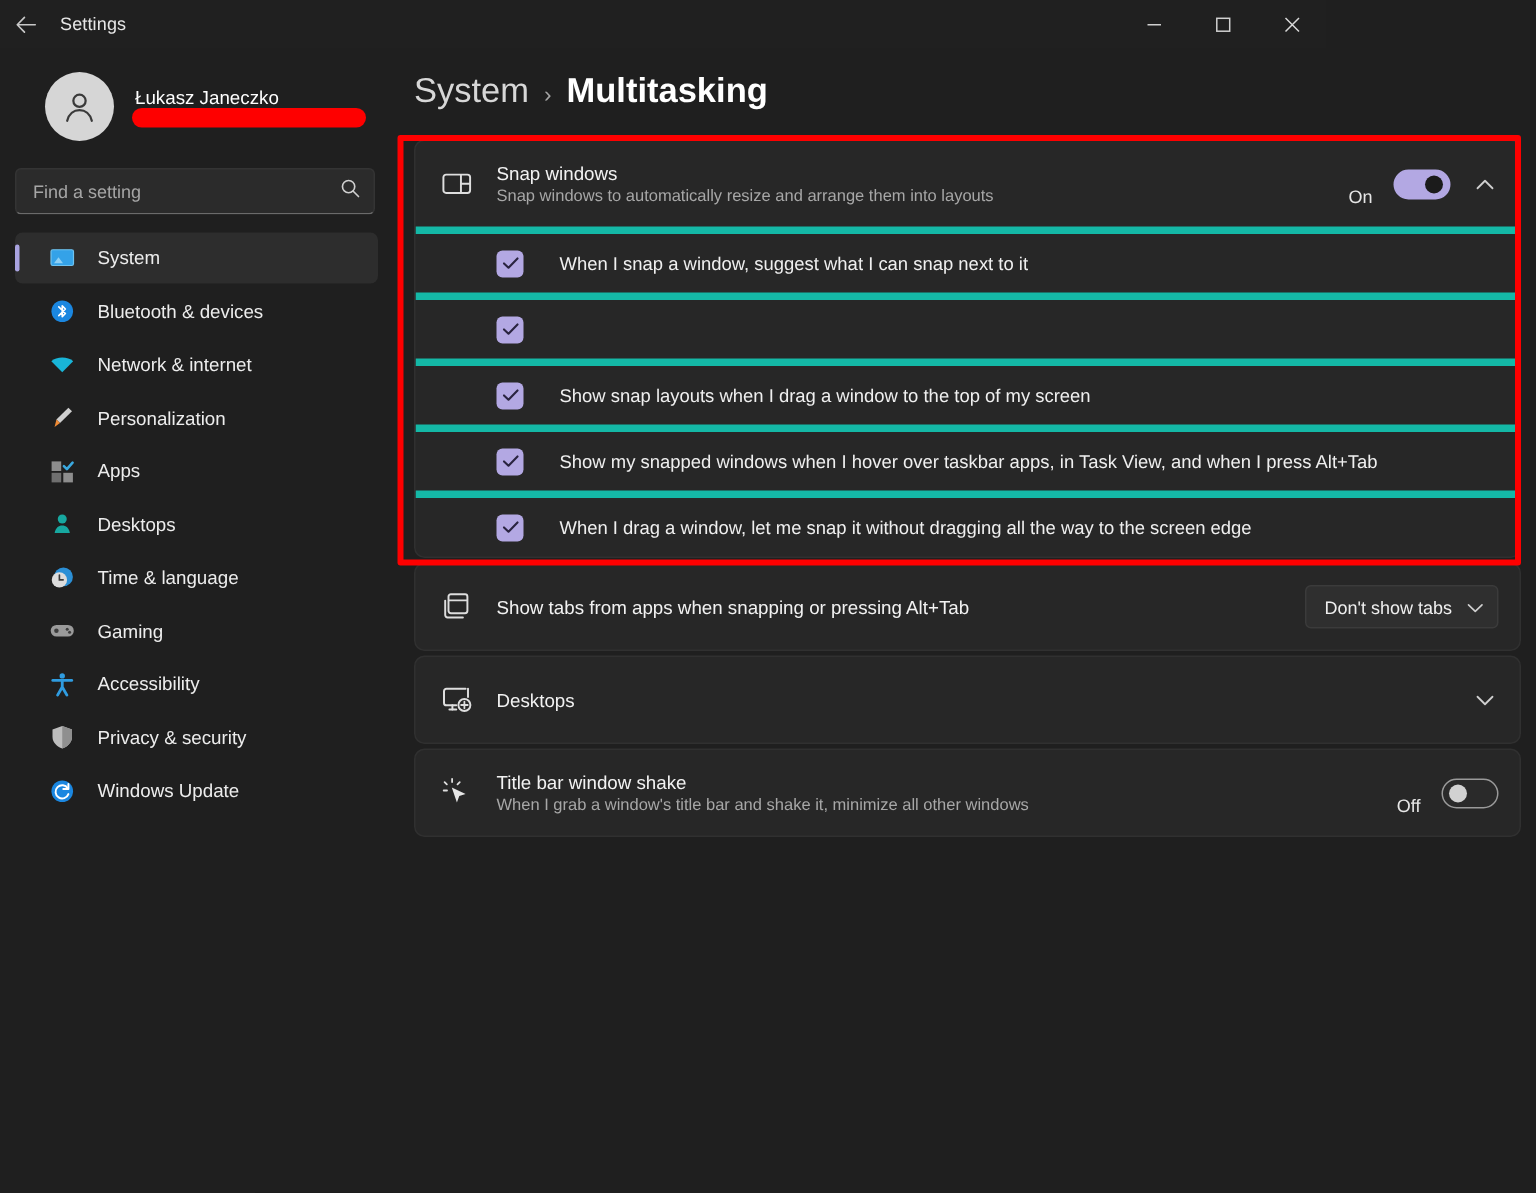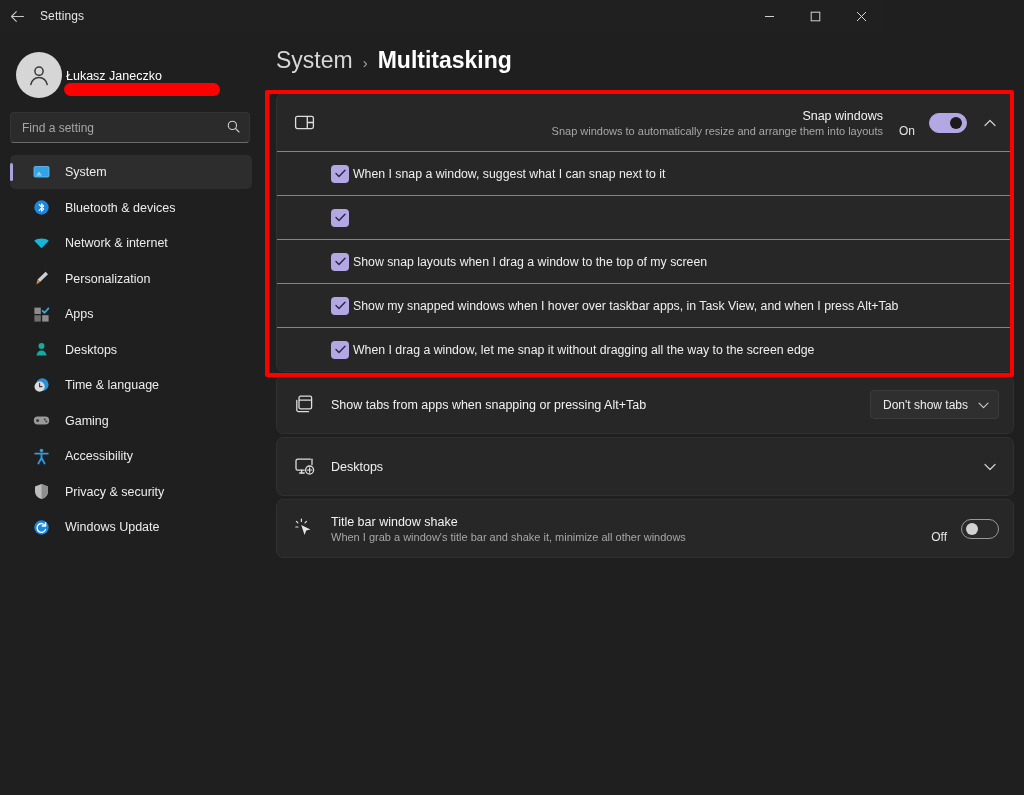--- a/index.html
+++ b/index.html
@@ -26,22 +26,22 @@
     width: 46px; height: 32px; display: flex; align-items: center; justify-content: center;
     color: #d0d0d0; font-size: 11px;
   }
   .tb-btn svg { display: block; }
 
   
   .sidebar {
     position: absolute; top: 32px; left: 0; width: 262px; height: 763px; background: #1f1f1f;
   }
   .account {
-    display: flex; align-items: flex-end; gap: 4px;
-    padding: 12px 0 0 16px; height: 66px;
+    display: flex; align-items: center; gap: 14px;
+    padding: 12px 0 0 30px; height: 66px;
   }
   .avatar {
     width: 46px; height: 46px; border-radius: 50%; background: #d6d6d6;
     display: flex; align-items: center; justify-content: center; flex: 0 0 auto;
   }
   .acct-text { display: flex; flex-direction: column; gap: 3px; padding-top: 2px; }
   .acct-name { font-size: 12.5px; color: #ffffff; }
   .acct-mail-wrap { position: relative; height: 12px; width: 152px; }
   .acct-mail {
     font-size: 11px; color: #a0a0a0; position: absolute; left: 0; top: 0; white-space: nowrap;
@@ -83,21 +83,21 @@
     display: flex; align-items: baseline; gap: 10px;
     padding: 15px 0 0 14px; font-size: 23px;
   }
   .bc-sys { color: #d7d7d7; font-weight: 400; }
   .bc-sep { color: #a5a5a5; font-size: 15px; }
   .bc-cur { color: #ffffff; font-weight: 600; }
 
   .cards { padding: 19px 10px 0 14px; display: flex; flex-direction: column; gap: 3px; }
 
   .card { background: #272727; border: 1px solid #303030; border-radius: 7px; overflow: hidden; }
-  .card.snap { border-radius: 7px; text-align: right; }
+  .card.snap { border-radius: 7px; }
 
   .row-head {
     display: flex; align-items: center; height: 57px; padding: 0 14px 0 16px; gap: 16px;
   }
   .row-icon { width: 22px; height: 22px; flex: 0 0 auto; display: flex; align-items: center; justify-content: center; color: #e0e0e0; }
   .row-texts { flex: 1; display: flex; flex-direction: column; gap: 2px; min-width: 0; }
   .row-title { font-size: 12.5px; color: #f2f2f2; }
   .row-sub { font-size: 11px; color: #a7a7a7; }
   .row-right { display: flex; align-items: center; gap: 14px; flex: 0 0 auto; }
 
@@ -106,22 +106,22 @@
     width: 38px; height: 20px; border-radius: 11px; position: relative; flex: 0 0 auto;
   }
   .toggle.on { background: #b3a8e3; border: 1px solid #b3a8e3; }
   .toggle.on .knob { width: 12px; height: 12px; border-radius: 50%; background: #1b1b1b; position: absolute; top: 3px; right: 4px; }
   .toggle.off { background: #2a2a2a; border: 1px solid #9a9a9a; }
   .toggle.off .knob { width: 12px; height: 12px; border-radius: 50%; background: #d2d2d2; position: absolute; top: 3px; left: 4px; }
 
   .chev { color: #cfcfcf; display: flex; align-items: center; justify-content: center; width: 18px; }
 
   .checkrow {
-    display: flex; align-items: center; gap: 4px; height: 44px;
-    padding-left: 54px; border-top: 1px solid #14b8a6;
+    display: flex; align-items: center; gap: 24px; height: 44px;
+    padding-left: 54px; border-top: 5px solid #14b8a6;
   }
   .checkbox {
     width: 18px; height: 18px; border-radius: 4px; background: #b3a8e3;
     display: flex; align-items: center; justify-content: center; flex: 0 0 auto;
   }
   .check-label { font-size: 12.3px; color: #efefef; }
 
   .dropdown {
     height: 29px; min-width: 128px; background: #2f2f2f; border: 1px solid #3b3b3b;
     border-radius: 4px; display: flex; align-items: center; justify-content: space-between;

